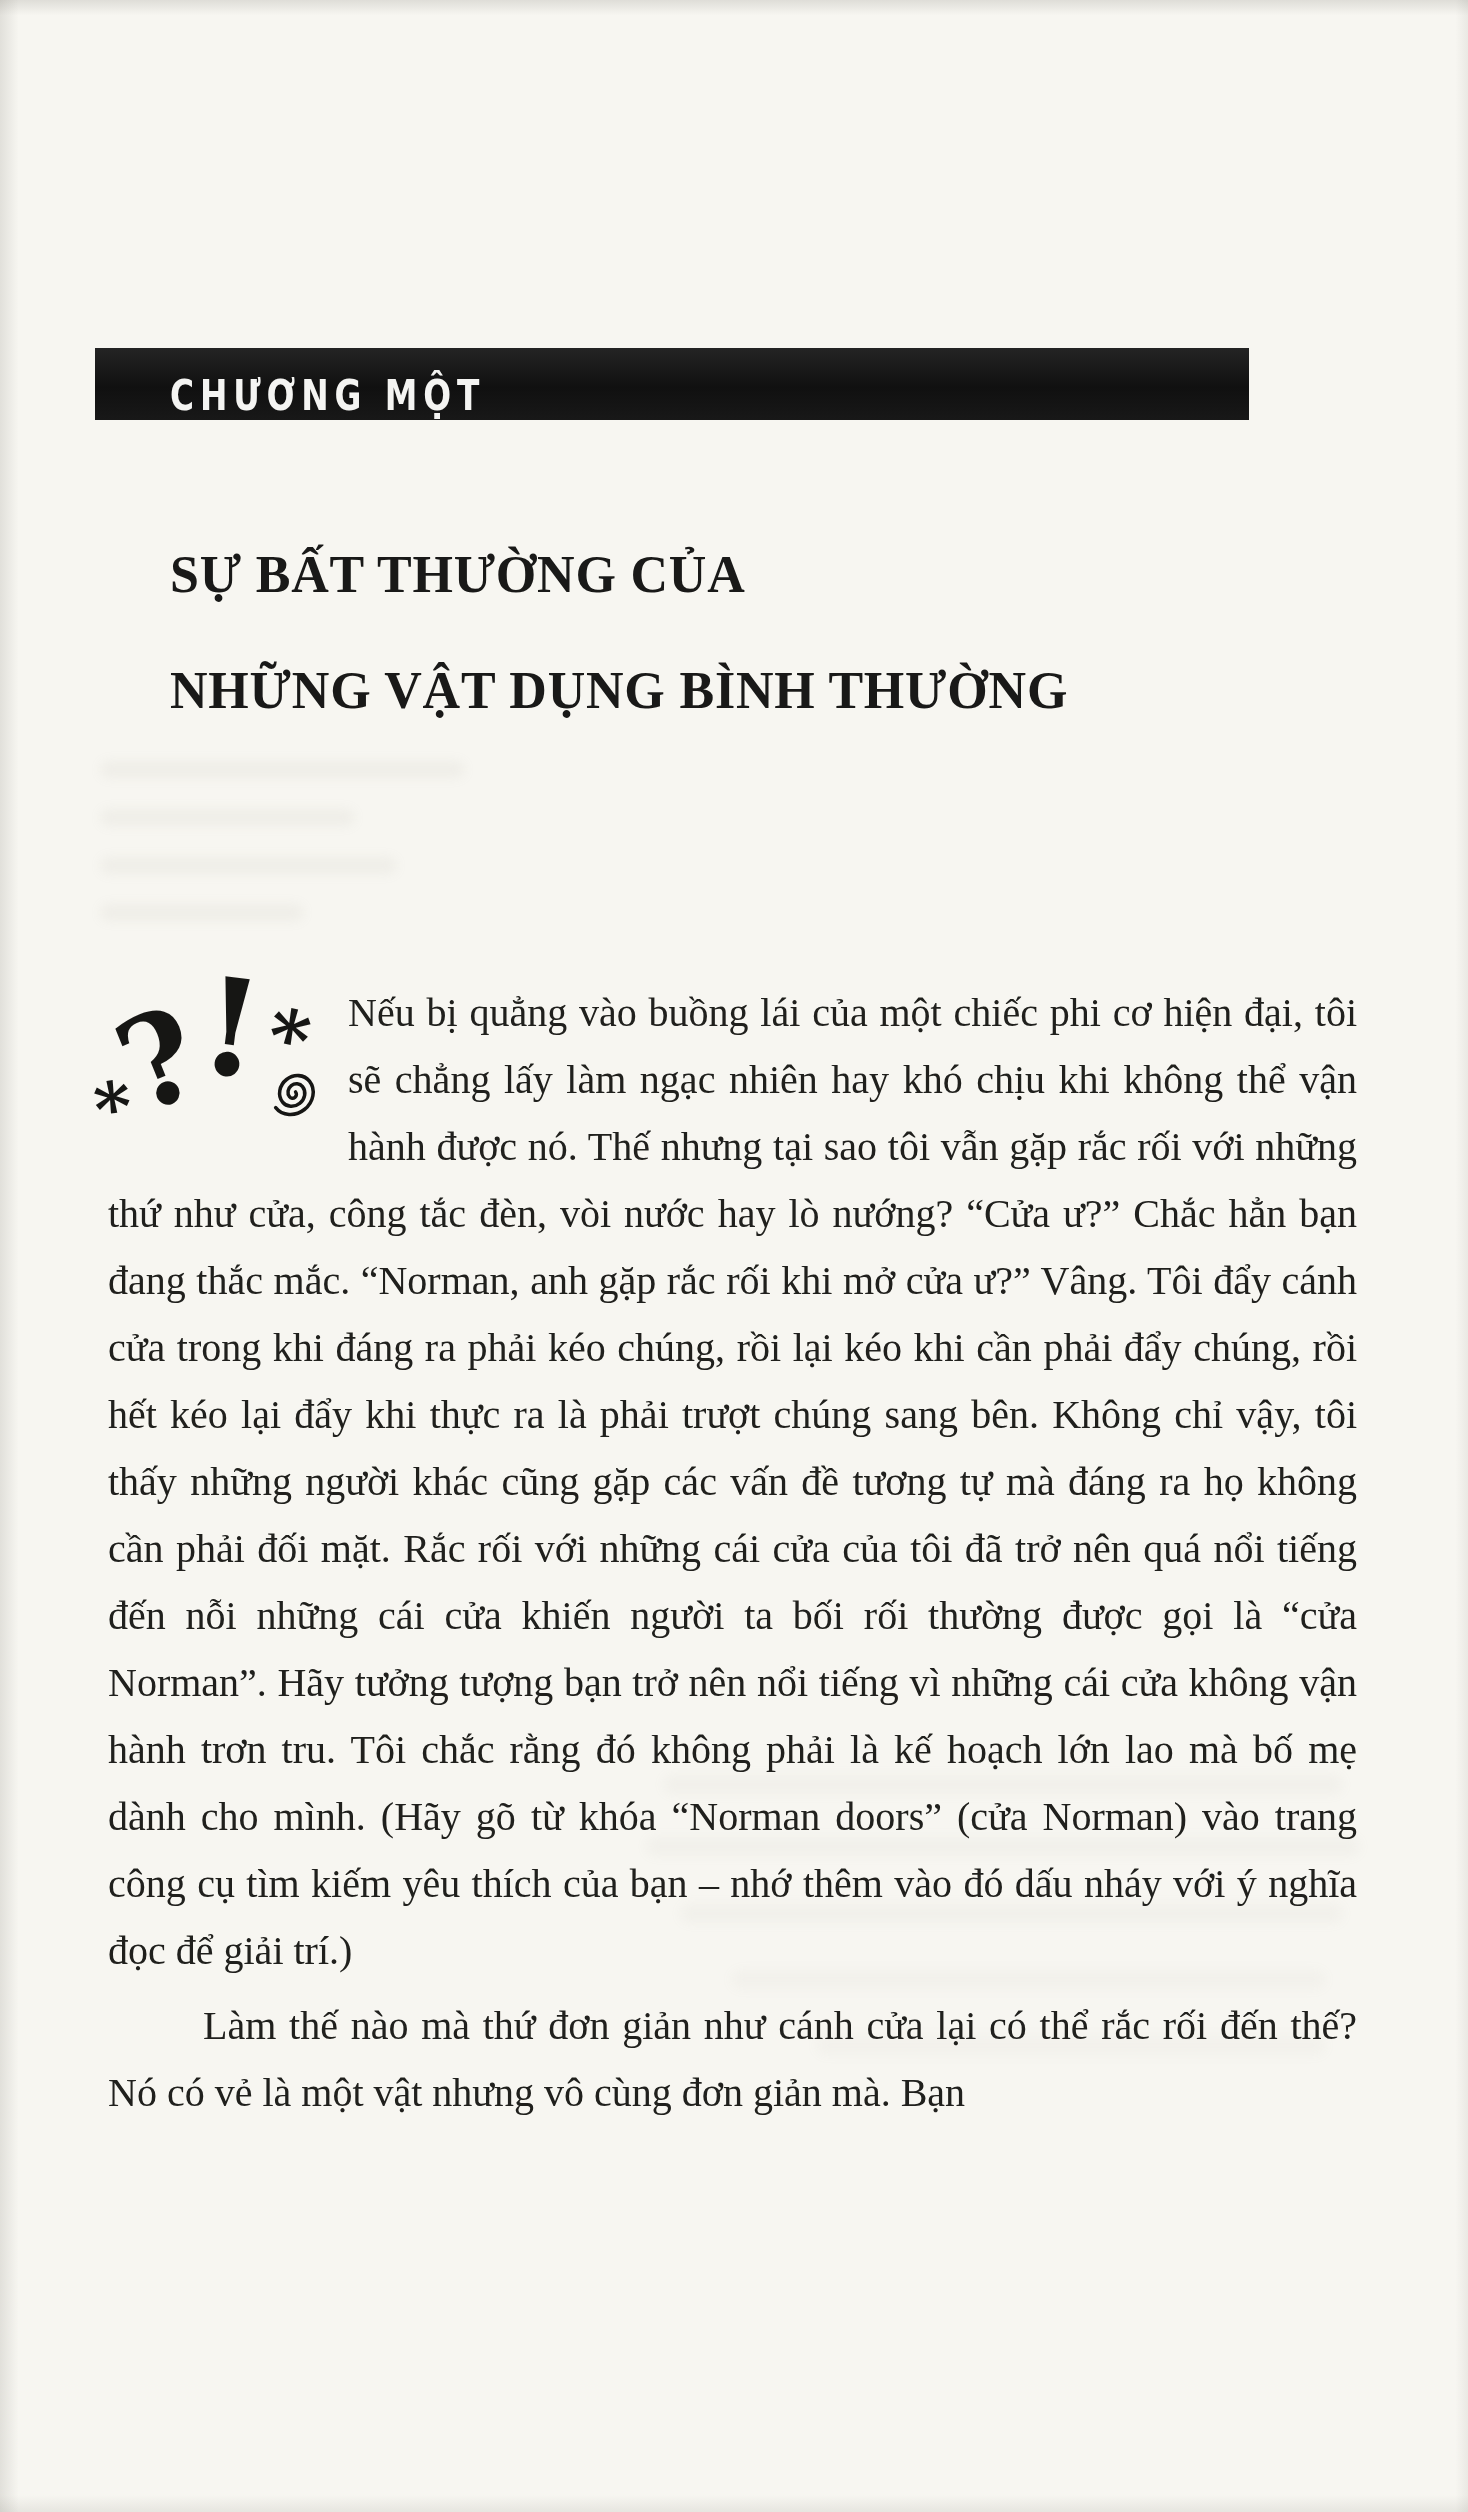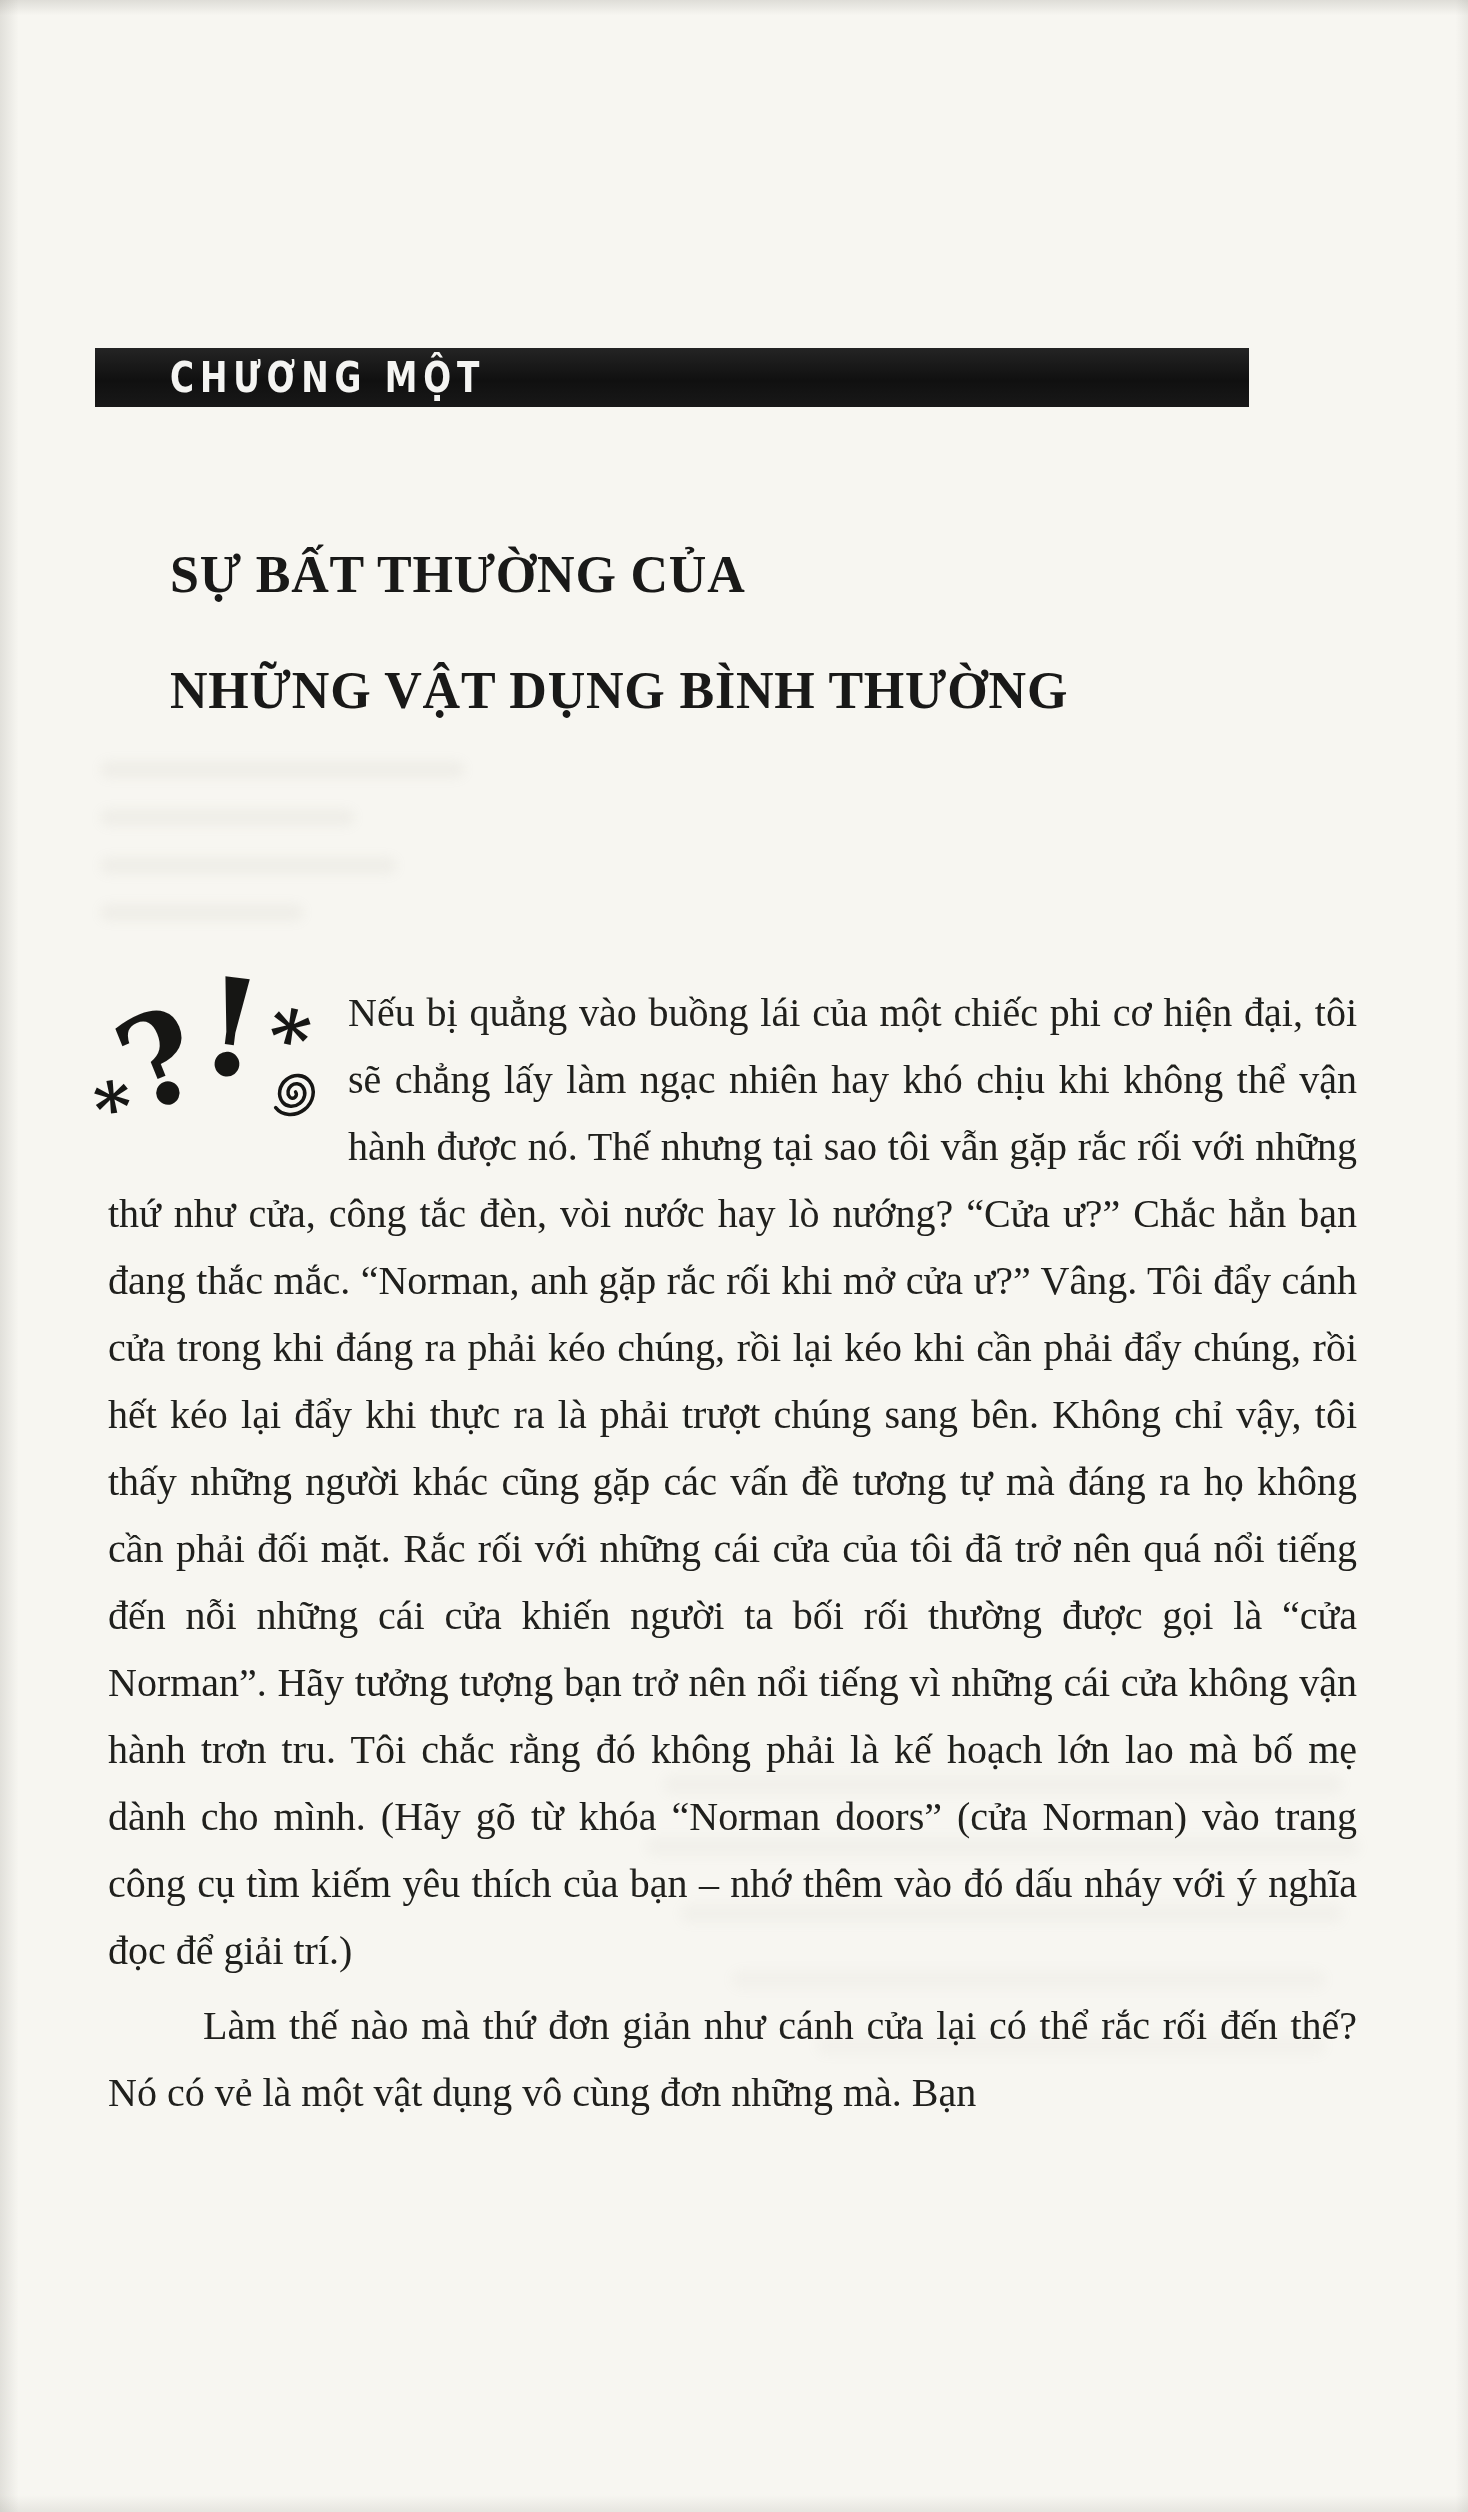--- a/index.html
+++ b/index.html
@@ -17,23 +17,23 @@
     background:
       linear-gradient(to right, rgba(110,108,100,.16), rgba(110,108,100,0) 18.7px, rgba(110,108,100,0) calc(100% - 13.6px), rgba(110,108,100,.10)),
       linear-gradient(to bottom, rgba(110,108,100,.18), rgba(110,108,100,0) 15.3px, rgba(110,108,100,0) calc(100% - 17px), rgba(110,108,100,.12)),
       #f7f6f1;
   }
 
   
   .chapter-bar {
     position: absolute;
     left: 95px; top: 348px;
-    width: 1154px; height: 59px;
+    width: 1154px; height: 72px;
     background: linear-gradient(180deg, #242424 0%, #101010 55%, #181818 100%);
-    display: flex; align-items: center;
+    display: flex; align-items: flex-end;
     padding-left: 75px;
   }
   .chapter-bar .label {
     color: #f4f4f2;
     font-family: "DejaVu Sans", sans-serif;
     font-weight: bold;
     font-size: 42px;
     letter-spacing: 7.6px;
     transform: scaleX(0.78);
     transform-origin: left center;
@@ -142,19 +142,19 @@
       <svg class="g-spiral" viewBox="0 0 60 60">
         <path d="M33 30 a3.5 3.5 0 1 1 -7 0 a7.5 7 0 1 1 15 0 a11.5 10.5 0 1 1 -23 0 a15.5 14 0 1 1 31 0 a19.5 17.5 0 1 1 -39 0" fill="none" stroke="#161614" stroke-width="3.2" stroke-linecap="round"></path>
       </svg>
     </div>
 
     <p class="para para-1">
       <span>Nếu bị quẳng vào buồng lái của một chiếc phi cơ hiện đại, tôi sẽ chẳng lấy làm ngạc nhiên hay khó chịu khi không thể vận hành được nó. Thế nhưng tại sao tôi vẫn gặp rắc rối với những thứ như cửa, công tắc đèn, vòi nước hay lò nướng? “Cửa ư?” Chắc hẳn bạn đang thắc mắc. “Norman, anh gặp rắc rối khi mở cửa ư?” Vâng. Tôi đẩy cánh cửa trong khi đáng ra phải kéo chúng, rồi lại kéo khi cần phải đẩy chúng, rồi hết kéo lại đẩy khi thực ra là phải trượt chúng sang bên. Không chỉ vậy, tôi thấy những người khác cũng gặp các vấn đề tương tự mà đáng ra họ không cần phải đối mặt. Rắc rối với những cái cửa của tôi đã trở nên quá nổi tiếng đến nỗi những cái cửa khiến người ta bối rối thường được gọi là “cửa Norman”. Hãy tưởng tượng bạn trở nên nổi tiếng vì những cái cửa không vận hành trơn tru. Tôi chắc rằng đó không phải là kế hoạch lớn lao mà bố mẹ dành cho mình. (Hãy gõ từ khóa “Norman doors” (cửa Norman) vào trang công cụ tìm kiếm yêu thích của bạn – nhớ thêm vào đó dấu nháy với ý nghĩa đọc để giải trí.)</span>
     </p>
 
     <p class="para para-2">
-      <span>Làm thế nào mà thứ đơn giản như cánh cửa lại có thể rắc rối đến thế? Nó có vẻ là một vật dụng vô cùng đơn những mà. Bạn</span>
+      <span>Làm thế nào mà thứ đơn giản như cánh cửa lại có thể rắc rối đến thế? Nó có vẻ là một vật nhưng vô cùng đơn giản mà. Bạn</span>
     </p>
 
   </div>
 
 </div>
 
 
 </body></html>

